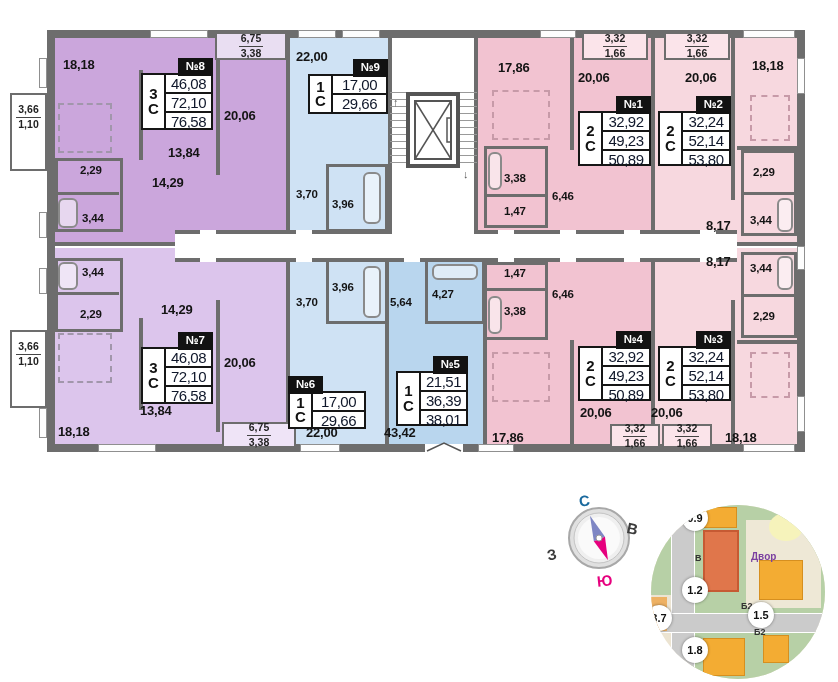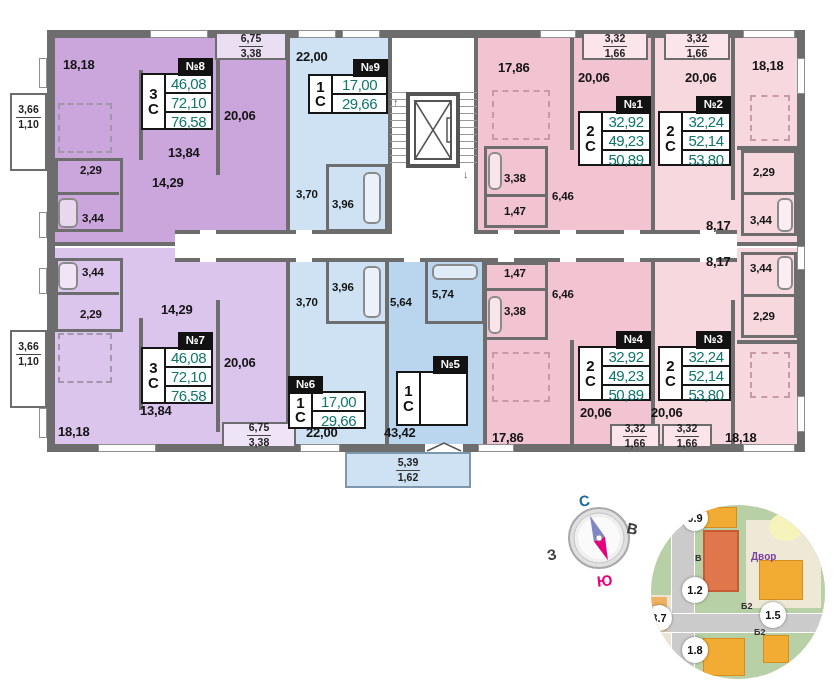--- a/index.html
+++ b/index.html
@@ -18,21 +18,21 @@
   .frac{text-align:center;font-weight:700;font-size:10.5px;color:#222;line-height:1.3}
   .frac .t{border-bottom:1.5px solid #444;padding:0 2px}
   .strip{position:absolute;border:2px solid #6d6d6d;box-sizing:border-box;display:flex;align-items:center;justify-content:center}
   .strip.side{align-items:flex-start;padding-top:8px}
   .card{position:absolute;background:#fff;border:2px solid #161616;box-sizing:border-box}
   .badge{position:absolute;right:-2px;top:-17px;background:#121212;color:#fff;font-weight:700;font-size:11.5px;padding:2px 8px;line-height:1.2;white-space:nowrap}
   .badge.lft{left:-2px;right:auto}
   .cbody{display:flex;height:100%}
   .tcol{width:21px;border-right:2px solid #161616;display:flex;flex-direction:column;align-items:center;justify-content:center;font-weight:700;font-size:15px;line-height:.95;color:#111}
   .acol{flex:1;display:flex;flex-direction:column}
-  .arow{flex:1;display:flex;align-items:center;justify-content:center;font-size:15px;letter-spacing:-.5px;color:#0f766e;border-bottom:2px solid #161616}
+  .arow{flex:1;display:flex;align-items:center;justify-content:center;font-size:15px;letter-spacing:-.5px;color:#0f172a;border-bottom:2px solid #161616}
   .arow:last-child{border-bottom:none}
   .stairs{position:absolute;background:repeating-linear-gradient(180deg,#999 0 1px,transparent 1px 7px)}
   .sarw{position:absolute;font-size:11px;color:#555;font-weight:700}
   .compass{position:absolute;left:545px;top:492px;width:112px;height:102px}
   .clbl{position:absolute;font-weight:700;font-size:15px}
   .minimap{position:absolute;left:651px;top:505px;width:174px;height:174px;border-radius:50%;overflow:hidden;background:#ece4d2}
   .mm{position:absolute}
   .pin{position:absolute;width:26px;height:26px;border-radius:50%;background:#fff;display:flex;align-items:center;justify-content:center;font-weight:700;font-size:11px;color:#111;box-shadow:0 0 3px rgba(0,0,0,.45)}
   .mtxt{position:absolute;font-weight:700;color:#333}
 </style>
@@ -204,26 +204,20 @@
   <div class="strip" style="left:610px;top:424px;width:50px;height:24px;background:#fbe4ea">
     <div class="frac">
         <div class="t">3,32</div>
         <div>1,66</div>
       </div>
   </div>
   <div class="strip" style="left:662px;top:424px;width:50px;height:24px;background:#fbe4ea">
     <div class="frac">
         <div class="t">3,32</div>
         <div>1,66</div>
-      </div>
-  </div>
-  <div class="strip" style="left:345px;top:452px;width:126px;height:36px;background:#cfe2f4;border-color:#7f97ad">
-    <div class="frac">
-        <div class="t">5,39</div>
-        <div>1,62</div>
       </div>
   </div>
 
   <div class="rl" style="left:63px;top:57px">18,18</div>
   <div class="rl" style="left:224px;top:108px">20,06</div>
   <div class="rl" style="left:168px;top:145px">13,84</div>
   <div class="rl" style="left:152px;top:175px">14,29</div>
   <div class="rl sm" style="left:80px;top:164px">2,29</div>
   <div class="rl sm" style="left:82px;top:212px">3,44</div>
   <div class="rl" style="left:296px;top:49px">22,00</div>
@@ -243,21 +237,21 @@
   <div class="rl" style="left:224px;top:355px">20,06</div>
   <div class="rl" style="left:140px;top:403px">13,84</div>
   <div class="rl" style="left:161px;top:302px">14,29</div>
   <div class="rl sm" style="left:80px;top:308px">2,29</div>
   <div class="rl sm" style="left:82px;top:266px">3,44</div>
   <div class="rl" style="left:306px;top:425px">22,00</div>
   <div class="rl sm" style="left:296px;top:296px">3,70</div>
   <div class="rl sm" style="left:332px;top:281px">3,96</div>
   <div class="rl" style="left:384px;top:425px">43,42</div>
   <div class="rl sm" style="left:390px;top:296px">5,64</div>
-  <div class="rl sm" style="left:432px;top:288px">5,74</div>
+  <div class="rl sm" style="left:432px;top:288px">4,27</div>
   <div class="rl" style="left:492px;top:430px">17,86</div>
   <div class="rl" style="left:580px;top:405px">20,06</div>
   <div class="rl sm" style="left:504px;top:305px">3,38</div>
   <div class="rl sm" style="left:552px;top:288px">6,46</div>
   <div class="rl sm" style="left:504px;top:267px">1,47</div>
   <div class="rl" style="left:651px;top:405px">20,06</div>
   <div class="rl" style="left:725px;top:430px">18,18</div>
   <div class="rl sm" style="left:753px;top:310px">2,29</div>
   <div class="rl sm" style="left:750px;top:262px">3,44</div>
   <div class="rl" style="left:706px;top:254px">8,17</div>
@@ -343,20 +337,25 @@
           <div class="arow">29,66</div>
         </div>
       </div>
   </div>
   <div class="card" style="left:396px;top:371px;width:72px;height:55px">
     <div class="badge">№5</div>
     <div class="cbody">
         <div class="tcol">
           <span>1</span>
           <span>С</span>
+        </div>
+    <div class="acol">
+          <div class="arow">21,51</div>
+          <div class="arow">36,39</div>
+          <div class="arow">38,01</div>
         </div>
       </div>
   </div>
   <div class="card" style="left:578px;top:346px;width:73px;height:55px">
     <div class="badge">№4</div>
     <div class="cbody">
         <div class="tcol">
           <span>2</span>
           <span>С</span>
         </div>
@@ -414,16 +413,16 @@
     <div class="mm" style="left:112px;top:130px;width:26px;height:28px;background:#f3ac33;border:1px solid #d68f1f;box-sizing:border-box"></div>
     <div class="mm" style="left:0;top:92px;width:16px;height:34px;background:#eeb163"></div>
     <div class="mtxt" style="left:100px;top:46px;font-size:10px;color:#7b3fa0">Двор</div>
     <div class="mtxt" style="left:44px;top:48px;font-size:9px">В</div>
     <div class="mtxt" style="left:90px;top:96px;font-size:9px">Б2</div>
     <div class="mtxt" style="left:103px;top:122px;font-size:9px">Б2</div>
     <div class="pin" style="left:31px;top:0">0.9</div>
     <div class="pin" style="left:31px;top:72px">1.2</div>
     <div class="pin" style="left:-5px;top:100px">3.7</div>
     <div class="pin" style="left:31px;top:132px">1.8</div>
-    <div class="pin" style="left:109px;top:97px">1.5</div>
+    <div class="pin" style="left:97px;top:97px">1.5</div>
   </div>
 
 </div>
 
 </body></html>

